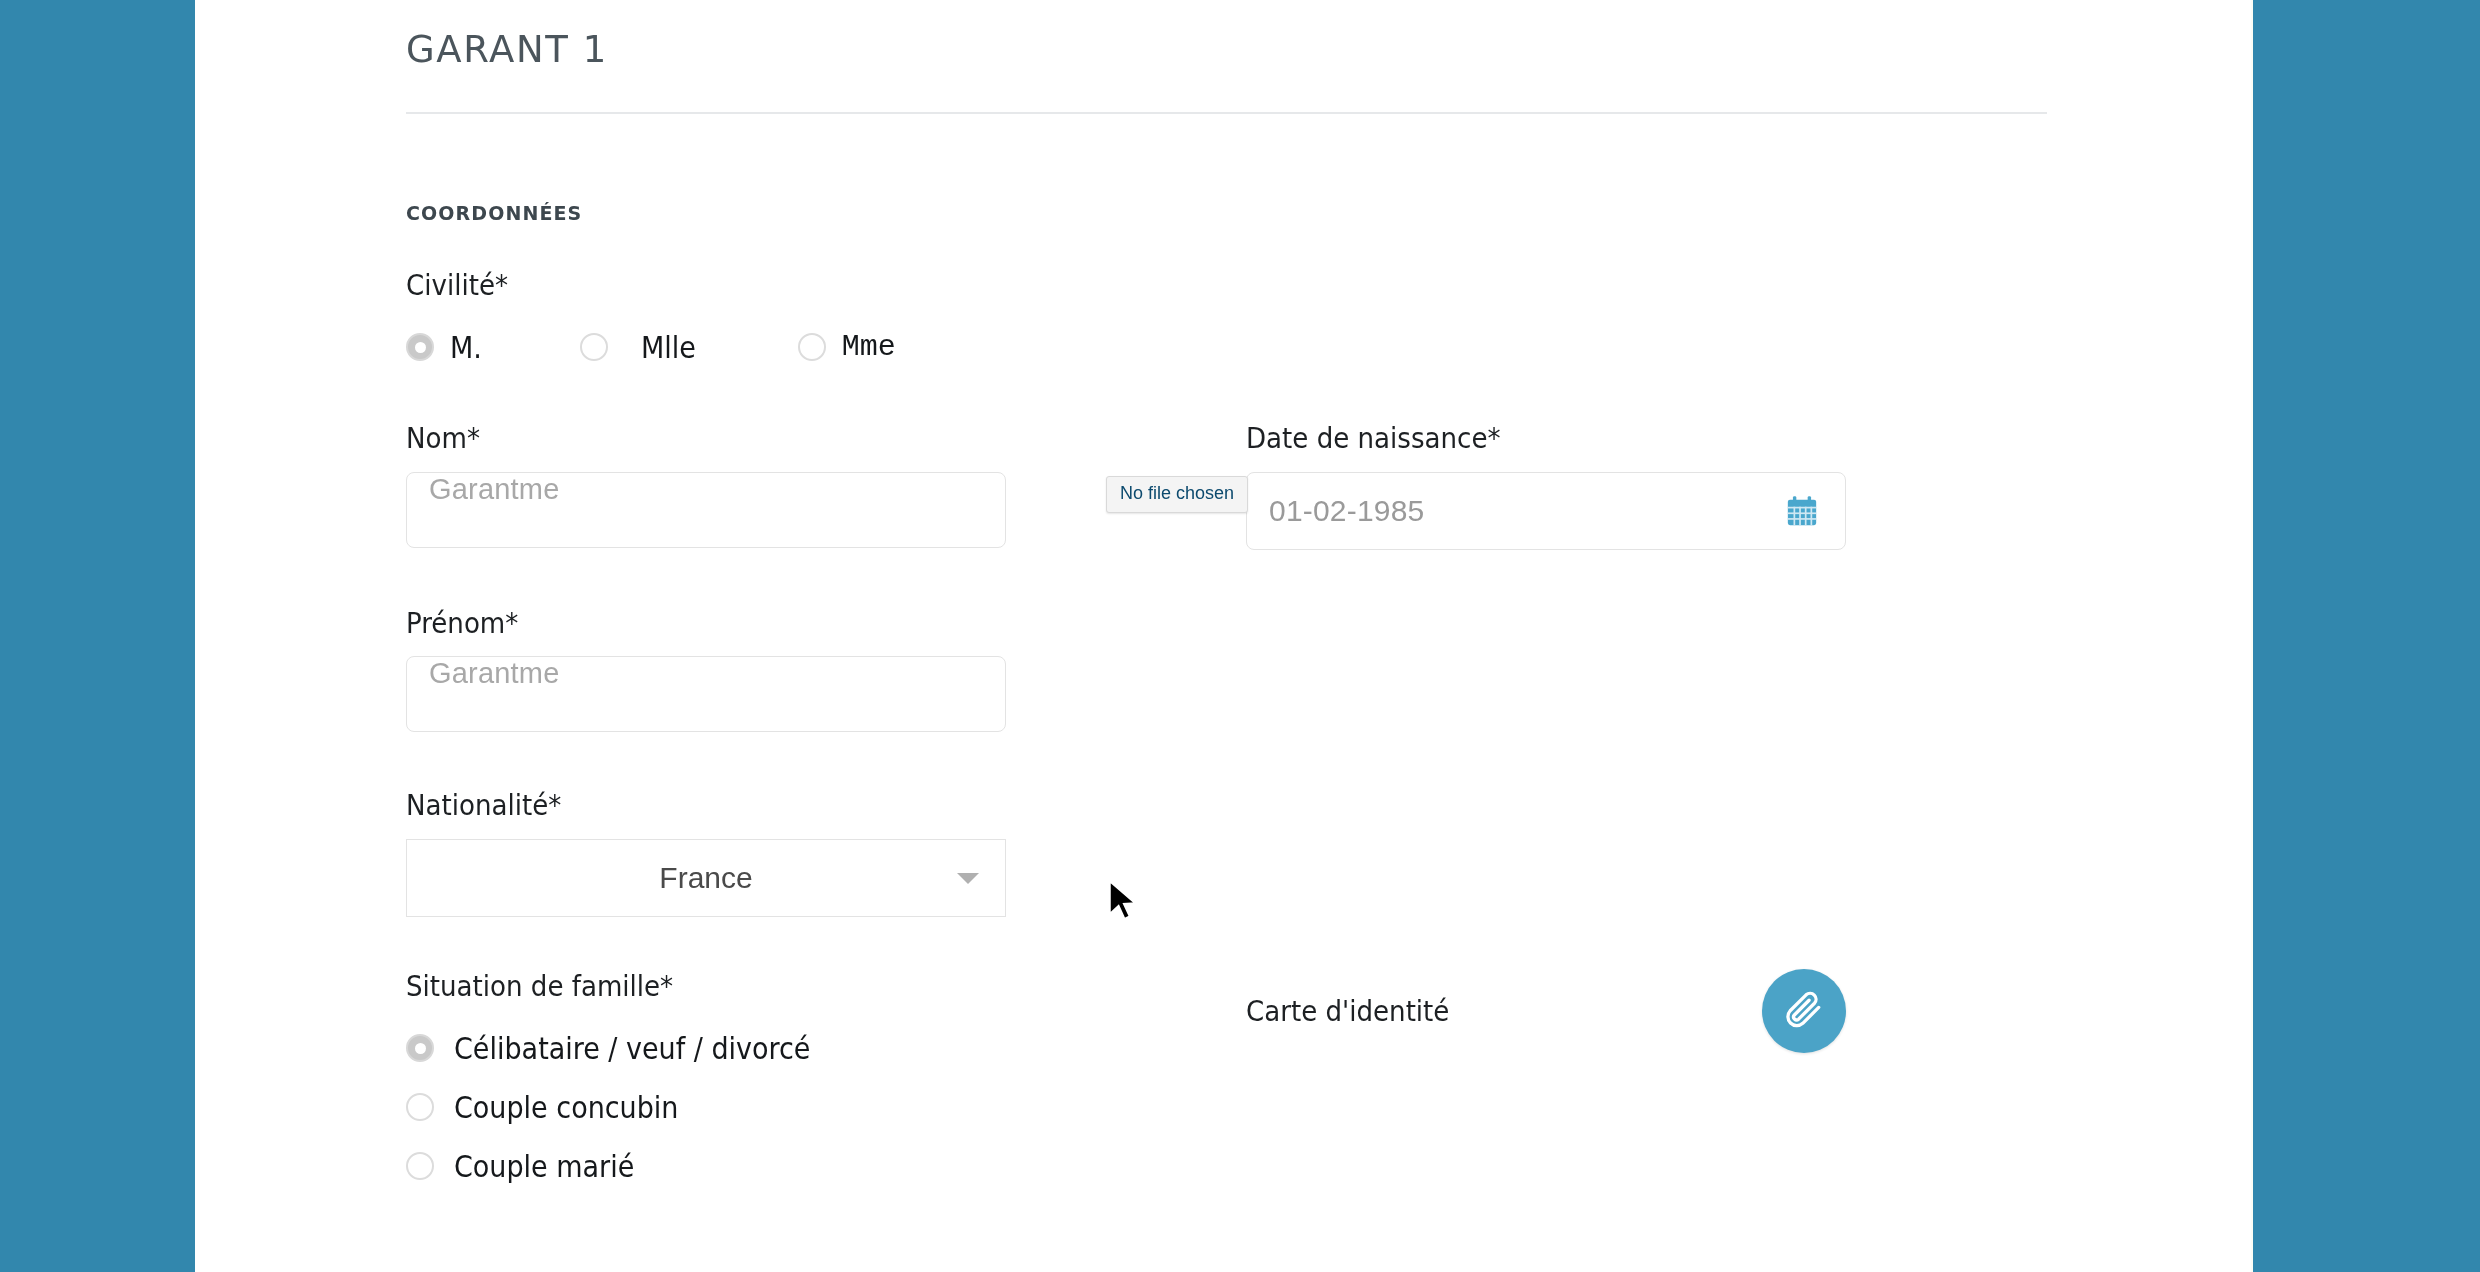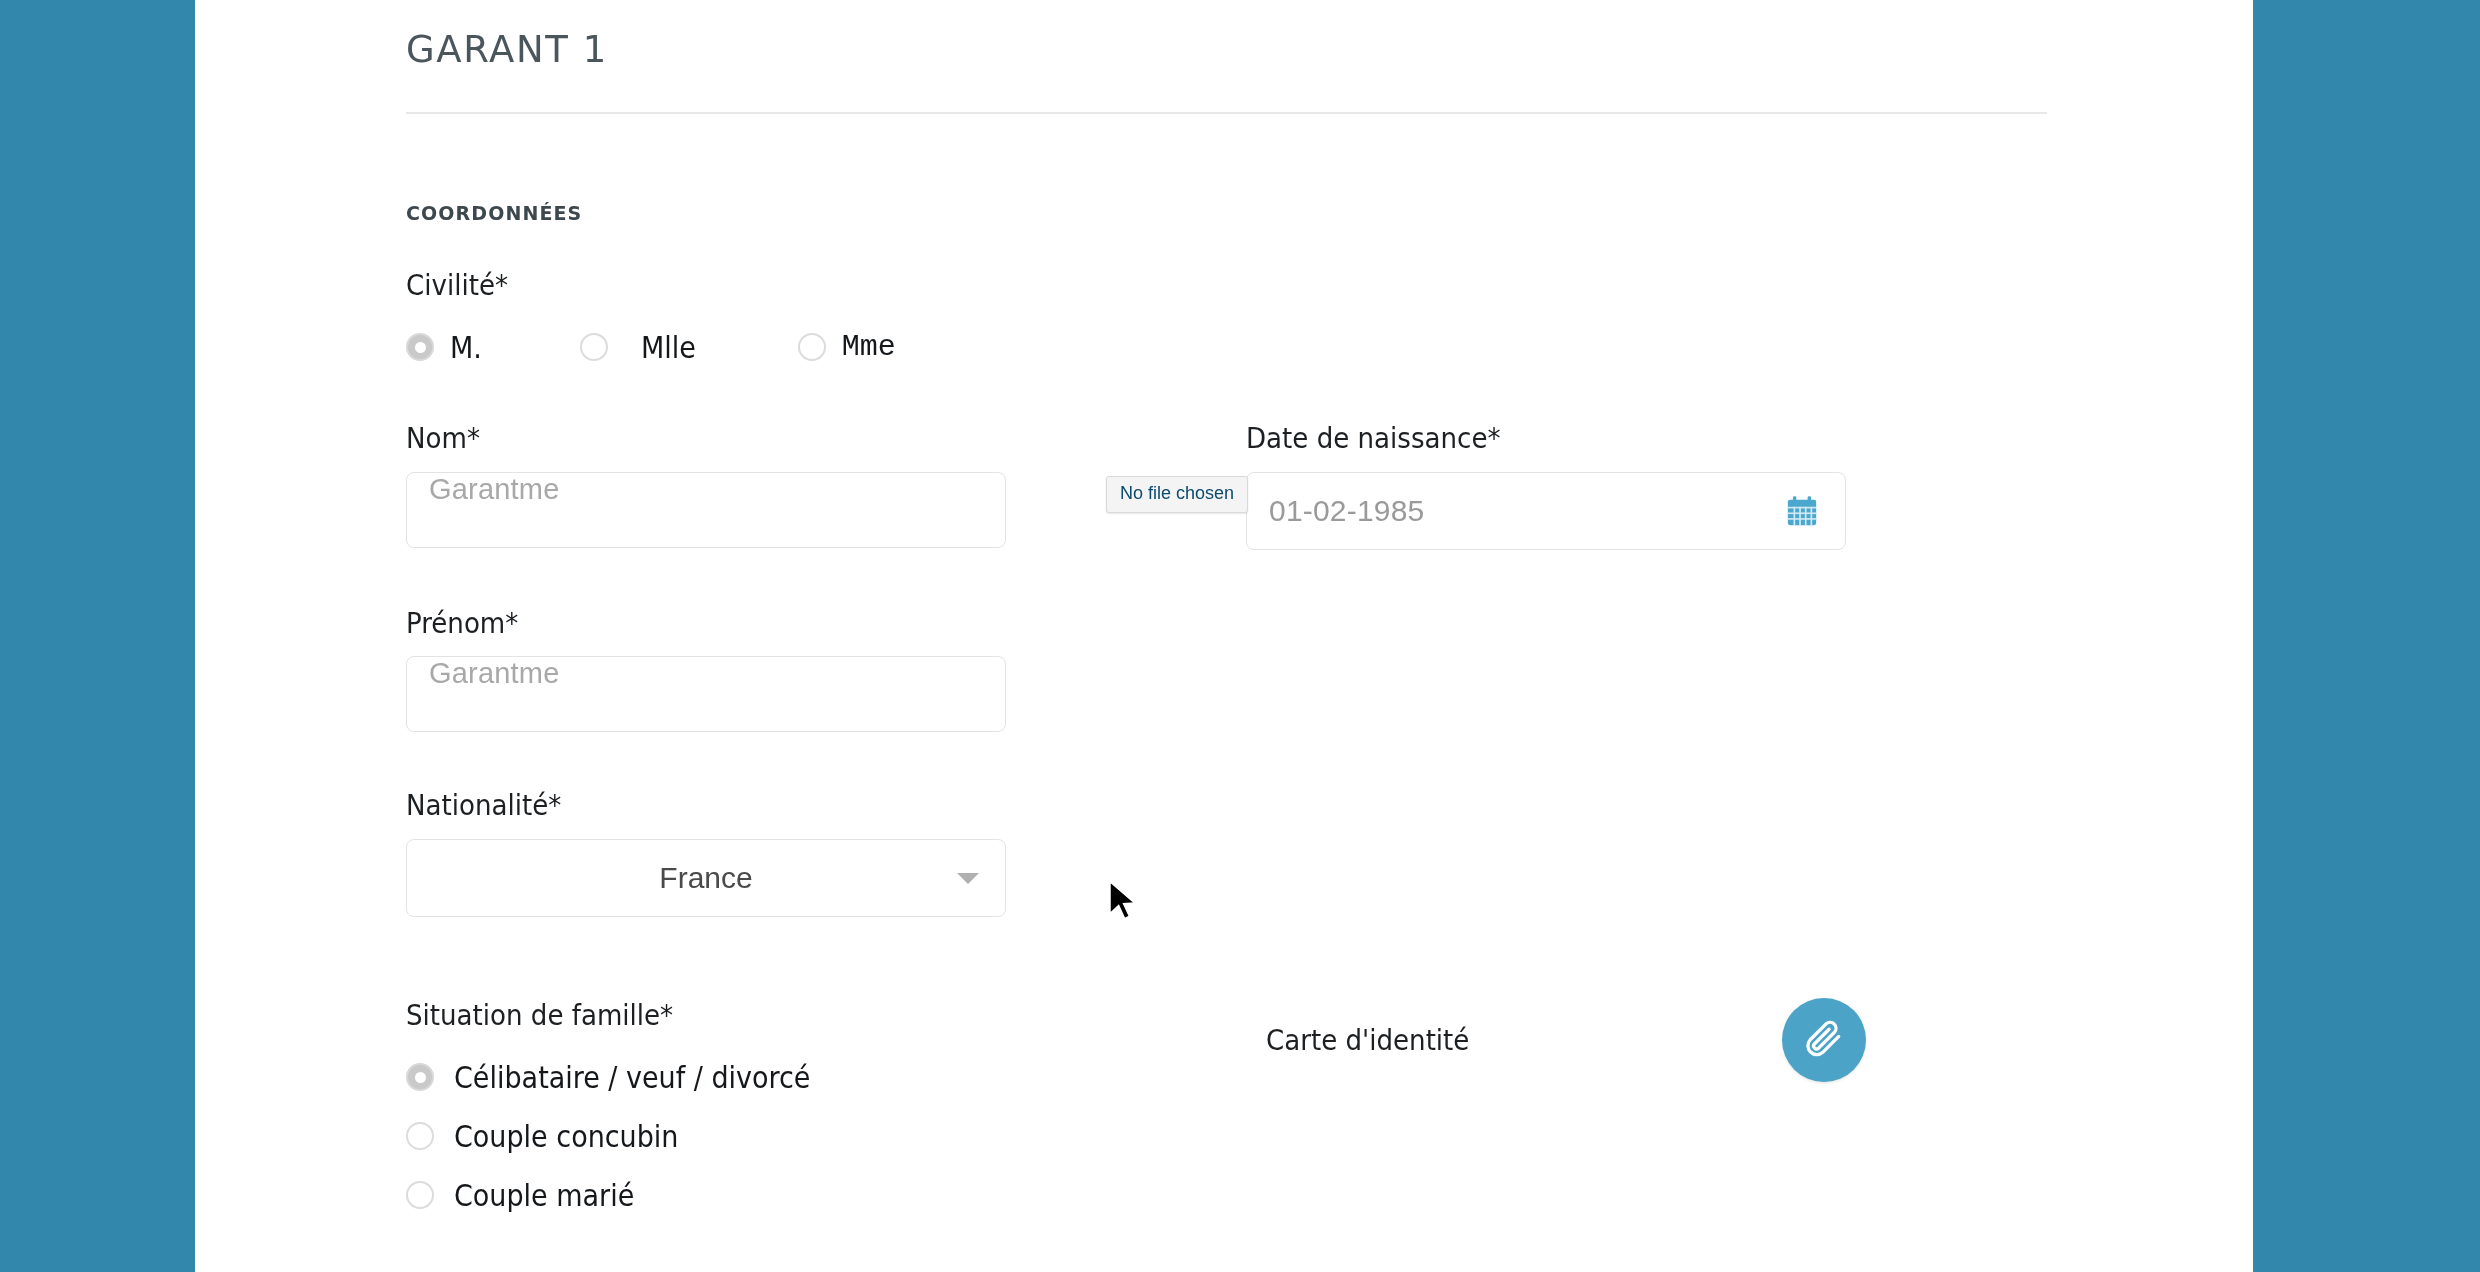--- a/index.html
+++ b/index.html
@@ -192,21 +192,21 @@
     box-shadow: 0 1px 2px rgba(0,0,0,0.10);
     z-index: 30;
   }
 
   
   .select-box {
     margin-top: 16px;
     width: 600px;
     height: 78px;
     border: 1px solid #e3e3e3;
-    border-radius: 8px;
+    border-radius: 0;
     background: #ffffff;
     display: flex;
     align-items: center;
     justify-content: center;
     position: relative;
   }
   .select-value {
     font-family: "Liberation Sans", sans-serif;
     font-size: 30px;
     color: #4a4a4a;
@@ -323,21 +323,21 @@
       <div class="col-left field-block">
         <div class="field-label">Nationalité*</div>
         <div class="select-box">
           <span class="select-value">France</span>
           <span class="select-chevron"></span>
         </div>
       </div>
       <div class="col-right"></div>
     </div>
 
-    <div class="row" style="margin-top:81px;gap:20px;">
+    <div class="row" style="margin-top:52px;">
       <div class="col-left">
         <div class="field-label">Situation de famille*</div>
         <div class="radio-stack">
           <div class="radio-item">
             <span class="radio-dot selected"></span>
             <span class="radio-label">Célibataire / veuf / divorcé</span>
           </div>
           <div class="radio-item">
             <span class="radio-dot"></span>
             <span class="radio-label">Couple concubin</span>

